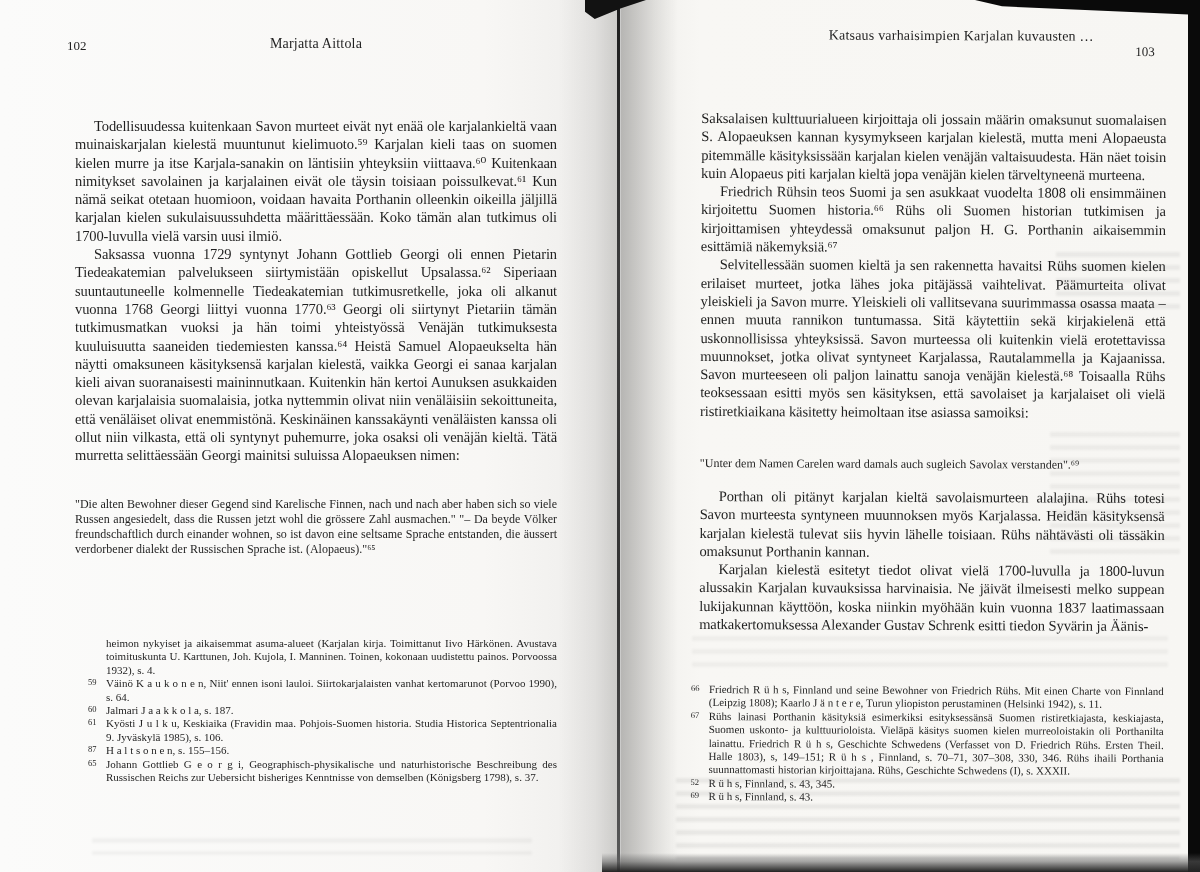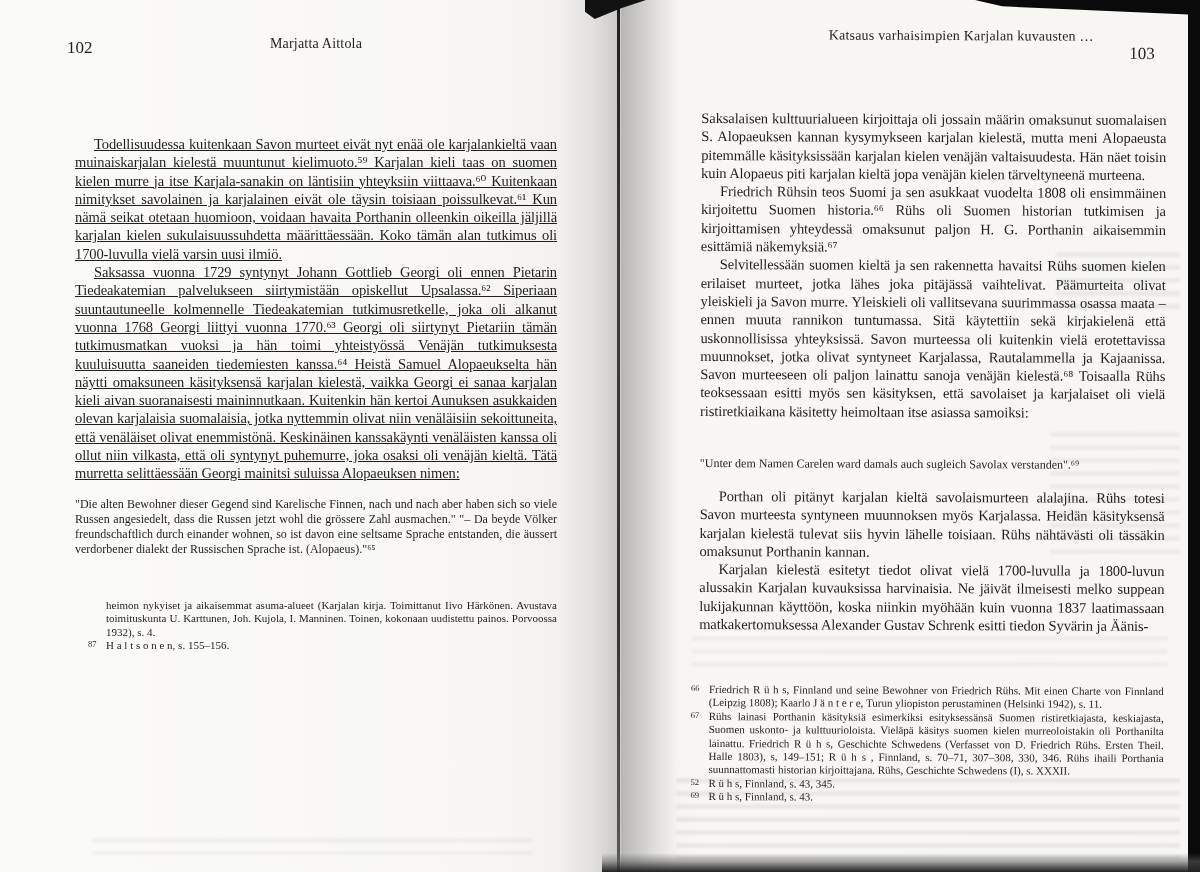--- a/index.html
+++ b/index.html
@@ -19,41 +19,41 @@
   .page-right { left: 621px; width: 567px; background: linear-gradient(to right, #e3e2df 0%, #f2f1ee 6%, #f8f7f4 14%, #f7f6f3 100%); }
 
   .content { position: absolute; top: 0; }
   .page-left  .content { left: 75px; width: 482px; height: 100%; }
   .page-right .content { left: 79px; width: 465px; height: 100%; transform: rotate(0.25deg); }
 
   
   .hdr { position: absolute; left: 0; right: 0; }
   .page-left .hdr { top: 36px; }
   .running-head { display: block; text-align: center; font-size: 14px; letter-spacing: 0.2px; }
-  .pageno { font-size: 17px; }
+  .pageno { font-size: 13px; }
   .page-left .pageno { position: absolute; left: -8px; top: 2px; }
   .page-right .running-head { position: absolute; top: 28px; left: 0; right: 0; transform: translateX(27px); }
   .page-right .pageno { position: absolute; top: 43px; right: 12px; }
 
   
   .bodyblock { position: absolute; left: 0; width: 100%; }
   .para { margin: 0; text-align: justify; font-size: 14.5px; line-height: 18.3px; letter-spacing: -0.1px; }
   .ind { text-indent: 19px; }
-  .page-left  .bodyblock { top: 135px; text-decoration: underline; }
+  .page-left  .bodyblock { top: 117px; }
   .page-right .body1 { top: 110px; }
   .page-right .body2 { top: 488px; }
 
   
   .blockquote { position: absolute; left: 0; width: 100%; margin: 0; text-align: justify; font-size: 12px; line-height: 15px; }
   .page-left  .blockquote { top: 497px; }
   .page-right .blockquote { top: 457px; }
 
   
   .fns { position: absolute; }
-  .page-left  .fns { top: 599px; left: 12px; width: 470px; }
+  .page-left  .fns { top: 637px; left: 12px; width: 470px; }
   .page-right .fns { top: 684px; left: -9px; width: 474px; }
   .fn { position: relative; margin: 0; padding-left: 19px; text-align: justify; font-size: 11px; line-height: 13.4px; }
   .fn-num { position: absolute; left: 1px; top: -1px; font-size: 8.5px; }
   .fn-text { }
 
   
   .gutter-line {
     position: absolute; left: 617px; top: 7px; width: 3px; height: 865px;
     background: linear-gradient(to bottom, #1d1d1d, #3c3c3c 30%, #333 70%, #5a5a5a);
     border-radius: 2px;
@@ -98,22 +98,38 @@
       </div>
 
       <p class="blockquote">"Die alten Bewohner dieser Gegend sind Karelische Finnen, nach und nach aber haben sich so viele Russen angesiedelt, dass die Russen jetzt wohl die grössere Zahl ausmachen." "– Da beyde Völker freundschaftlich durch einander wohnen, so ist davon eine seltsame Sprache entstanden, die äussert verdorbener dialekt der Russischen Sprache ist. (Alopaeus)."⁶⁵</p>
 
       <div class="fns">
         <p class="fn">
           <span class="fn-num"></span>
           <span class="fn-text">heimon nykyiset ja aikaisemmat asuma-alueet (Karjalan kirja. Toimittanut Iivo Härkönen. Avustava toimituskunta U. Karttunen, Joh. Kujola, I. Manninen. Toinen, kokonaan uudistettu painos. Porvoossa 1932), s. 4.</span>
         </p>
         <p class="fn">
+          <span class="fn-num">59</span>
+          <span class="fn-text">Väinö K a u k o n e n, Niit' ennen isoni lauloi. Siirtokarjalaisten vanhat kertomarunot (Porvoo 1990), s. 64.</span>
+        </p>
+        <p class="fn">
+          <span class="fn-num">60</span>
+          <span class="fn-text">Jalmari J a a k k o l a, s. 187.</span>
+        </p>
+        <p class="fn">
+          <span class="fn-num">61</span>
+          <span class="fn-text">Kyösti J u l k u, Keskiaika (Fravidin maa. Pohjois-Suomen historia. Studia Historica Septentrionalia 9. Jyväskylä 1985), s. 106.</span>
+        </p>
+        <p class="fn">
           <span class="fn-num">87</span>
           <span class="fn-text">H a l t s o n e n, s. 155–156.</span>
+        </p>
+        <p class="fn">
+          <span class="fn-num">65</span>
+          <span class="fn-text">Johann Gottlieb G e o r g i, Geographisch-physikalische und naturhistorische Beschreibung des Russischen Reichs zur Uebersicht bisheriges Kenntnisse von demselben (Königsberg 1798), s. 37.</span>
         </p>
       </div>
 
     </div>
   </div>
 
   <div class="page page-right">
     <div class="content">
 
       <span class="running-head">Katsaus varhaisimpien Karjalan kuvausten …</span>

